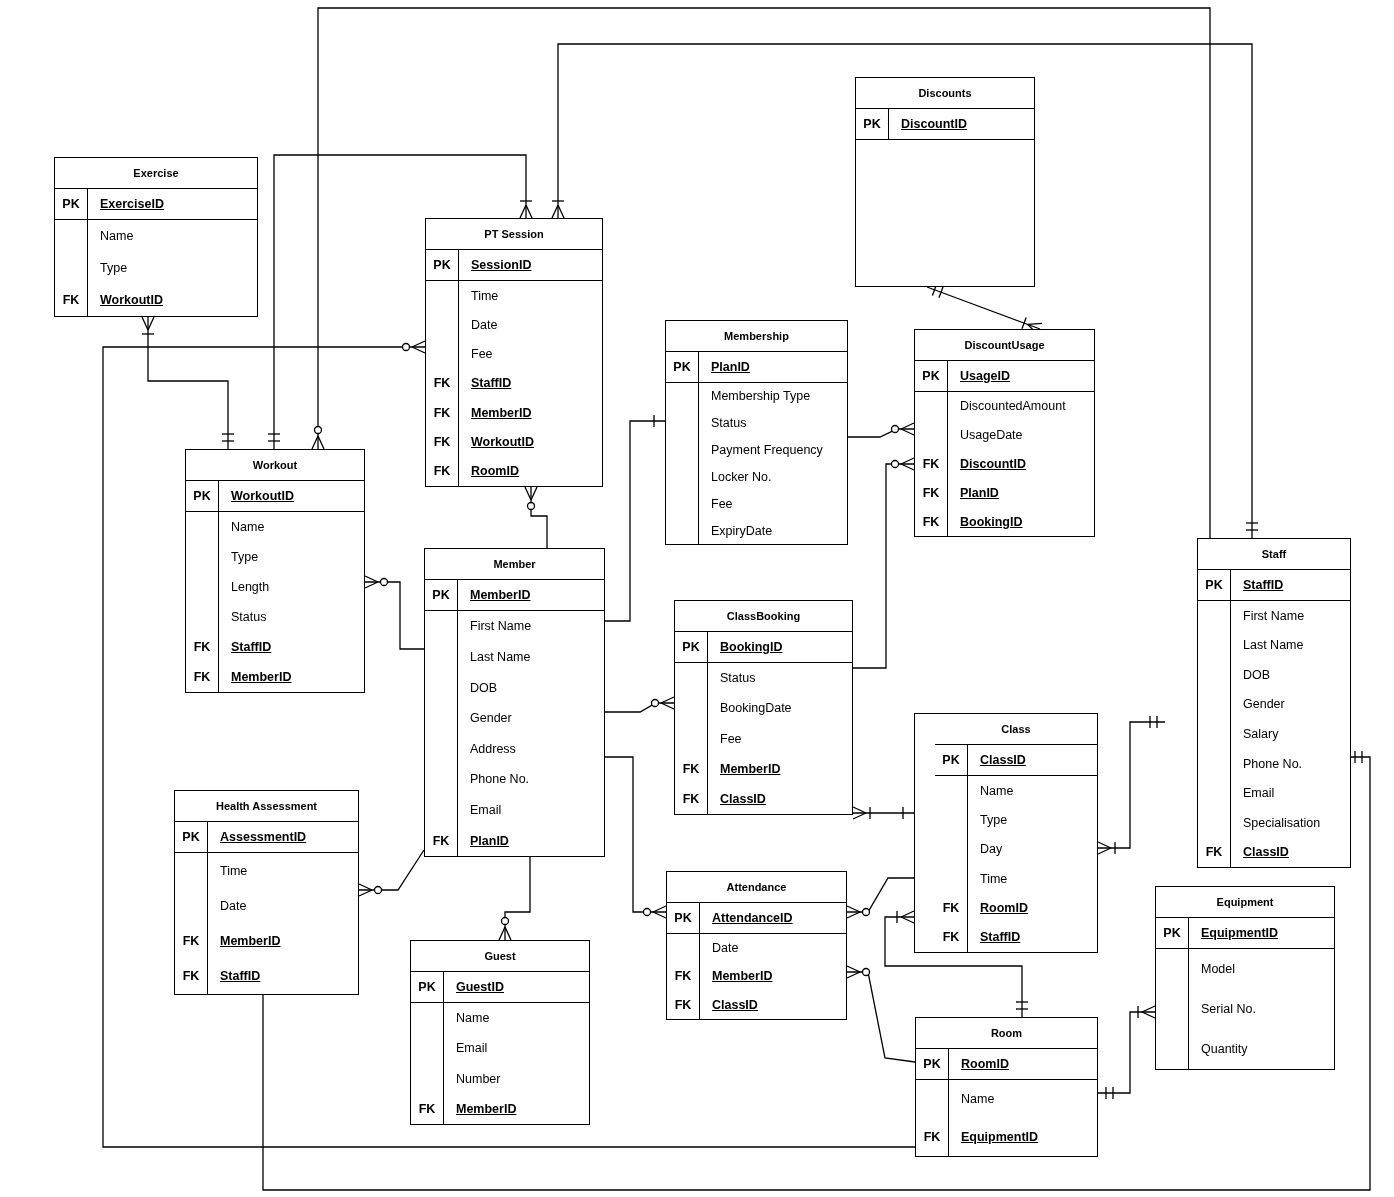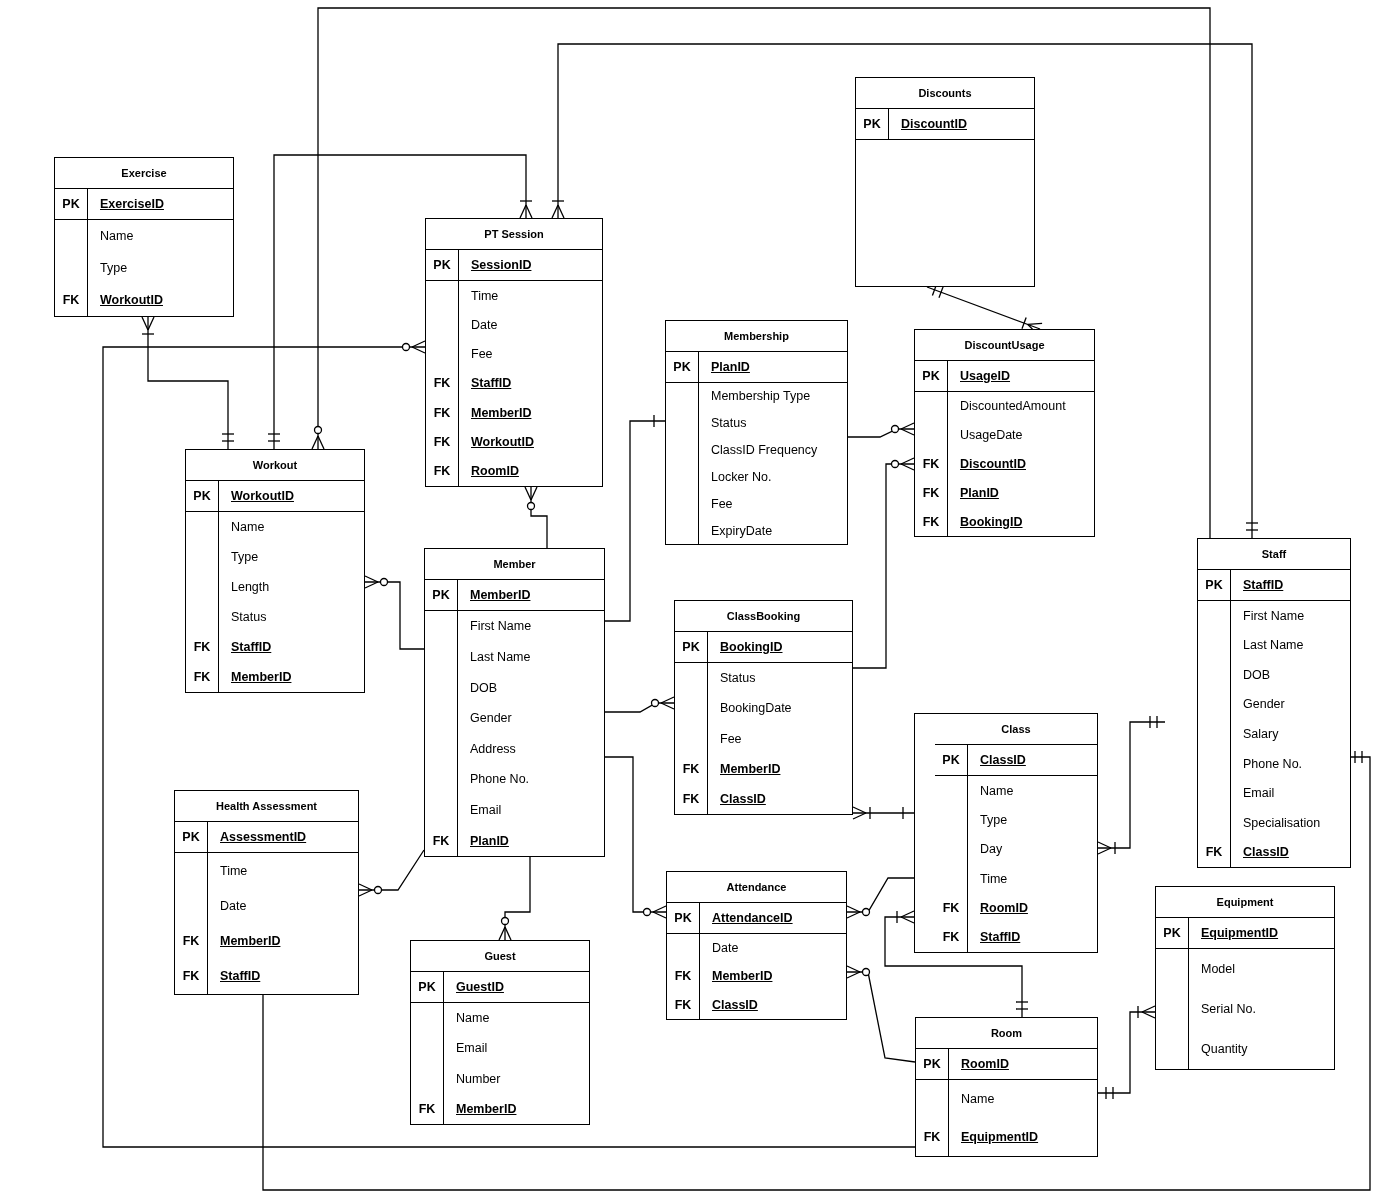--- a/index.html
+++ b/index.html
@@ -166,21 +166,21 @@
       </g>
       <g stroke="#000000" stroke-width="1.3" fill="none">
         <polyline points="1098,848 1130,848 1130,722 1165,722"></polyline>
         <line x1="1111" y1="848" x2="1098" y2="842"></line>
         <line x1="1111" y1="848" x2="1098" y2="854"></line>
         <line x1="1115" y1="842" x2="1115" y2="854"></line>
         <line x1="1157" y1="728" x2="1157" y2="716"></line>
         <line x1="1150" y1="728" x2="1150" y2="716"></line>
       </g>
     </svg>
-<div class="entity" style="left: 54px; top: 157px; width: 180px; height: 160px;">
+<div class="entity" style="left: 54px; top: 157px; width: 204px; height: 160px;">
       <div class="e-title">Exercise</div>
       <div class="e-row e-pkrow">
         <div class="e-key">PK</div>
         <div class="e-name u">ExerciseID</div>
       </div>
       <div class="e-body">
         <div class="e-row">
           <div class="e-key"></div>
           <div class="e-name">Name</div>
         </div>
@@ -248,21 +248,21 @@
         <div class="e-row">
           <div class="e-key"></div>
           <div class="e-name">Membership Type</div>
         </div>
         <div class="e-row">
           <div class="e-key"></div>
           <div class="e-name">Status</div>
         </div>
         <div class="e-row">
           <div class="e-key"></div>
-          <div class="e-name">ClassID Frequency</div>
+          <div class="e-name">Payment Frequency</div>
         </div>
         <div class="e-row">
           <div class="e-key"></div>
           <div class="e-name">Locker No.</div>
         </div>
         <div class="e-row">
           <div class="e-key"></div>
           <div class="e-name">Fee</div>
         </div>
         <div class="e-row">

